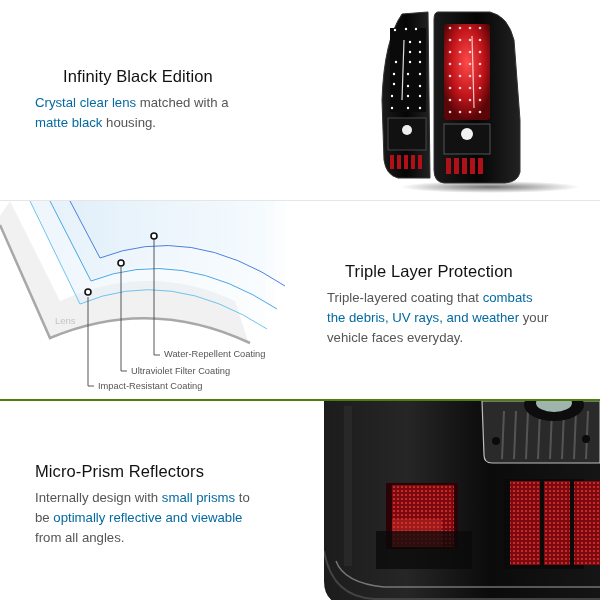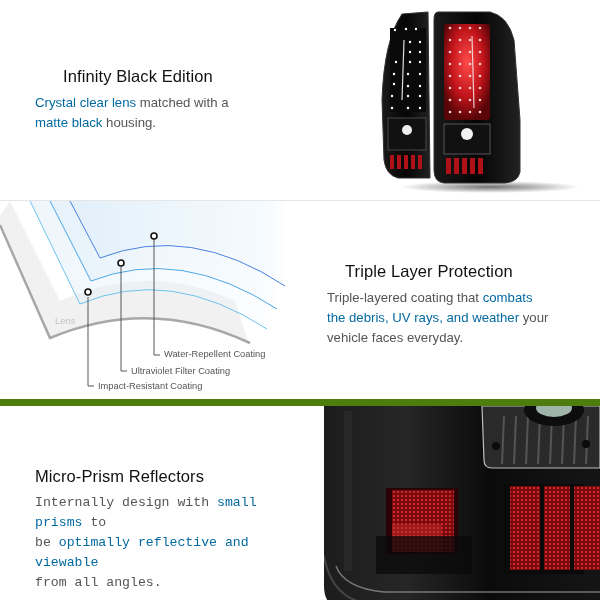--- a/index.html
+++ b/index.html
@@ -1,21 +1,21 @@
 <!DOCTYPE html>
 <html><head>
   <meta charset="utf-8">
   <style>
     * { margin: 0; padding: 0; box-sizing: border-box; }
     html, body { width: 600px; height: 600px; background: #ffffff; overflow: hidden; }
     body { font-family: "Liberation Sans", sans-serif; position: relative; }
     .section { position: absolute; left: 0; width: 600px; background: #fff; }
     .s1 { top: 0; height: 200px; }
     .s2 { top: 200px; height: 199px; border-top: 1px solid #e6e6e6; }
-    .s3 { top: 399px; height: 201px; border-top: 7px solid #4d7c0f; }
+    .s3 { top: 399px; height: 201px; border-top: 2px solid #4d7c0f; }
     .title { position: absolute; font-size: 16.5px; font-weight: normal; color: #111; letter-spacing: 0.1px; }
     .desc { position: absolute; font-size: 13.2px; line-height: 20px; color: #555; }
     .hl { color: #0369a1; }
     .callout { position: absolute; font-size: 9.3px; color: #555; white-space: nowrap; }
     svg { position: absolute; display: block; }
   </style>
 </head>
 <body>
 
 <div class="section s1">
@@ -168,21 +168,21 @@
   <div class="title" style="left:345px; top:61px;">Triple Layer Protection</div>
   <div class="desc" style="left:327px; top:87px; width:240px;">
     <span>Triple-layered coating that </span><span class="hl">combats</span><br>
     <span class="hl">the debris, UV rays, and weather</span><span> your</span><br>
     <span>vehicle faces everyday.</span>
   </div>
 </div>
 
 <div class="section s3">
   <div class="title" style="left:35px; top:61px;">Micro-Prism Reflectors</div>
-  <div class="desc" style="left:35px; top:87px; width:260px;font-family:Liberation Mono, monospace;">
+  <div class="desc" style="left:35px; top:87px; width:260px;">
     <span>Internally design with </span><span class="hl">small prisms</span><span> to</span><br>
     <span>be </span><span class="hl">optimally reflective and viewable</span><br>
     <span>from all angles.</span>
   </div>
 
   <svg width="276" height="201" viewBox="0 0 276 201" style="left:324px; top:0;">
     <defs>
       <linearGradient id="bg3" x1="0" x2="1">
         <stop offset="0%" stop-color="#1c1c1c"></stop>
         <stop offset="30%" stop-color="#262626"></stop>

